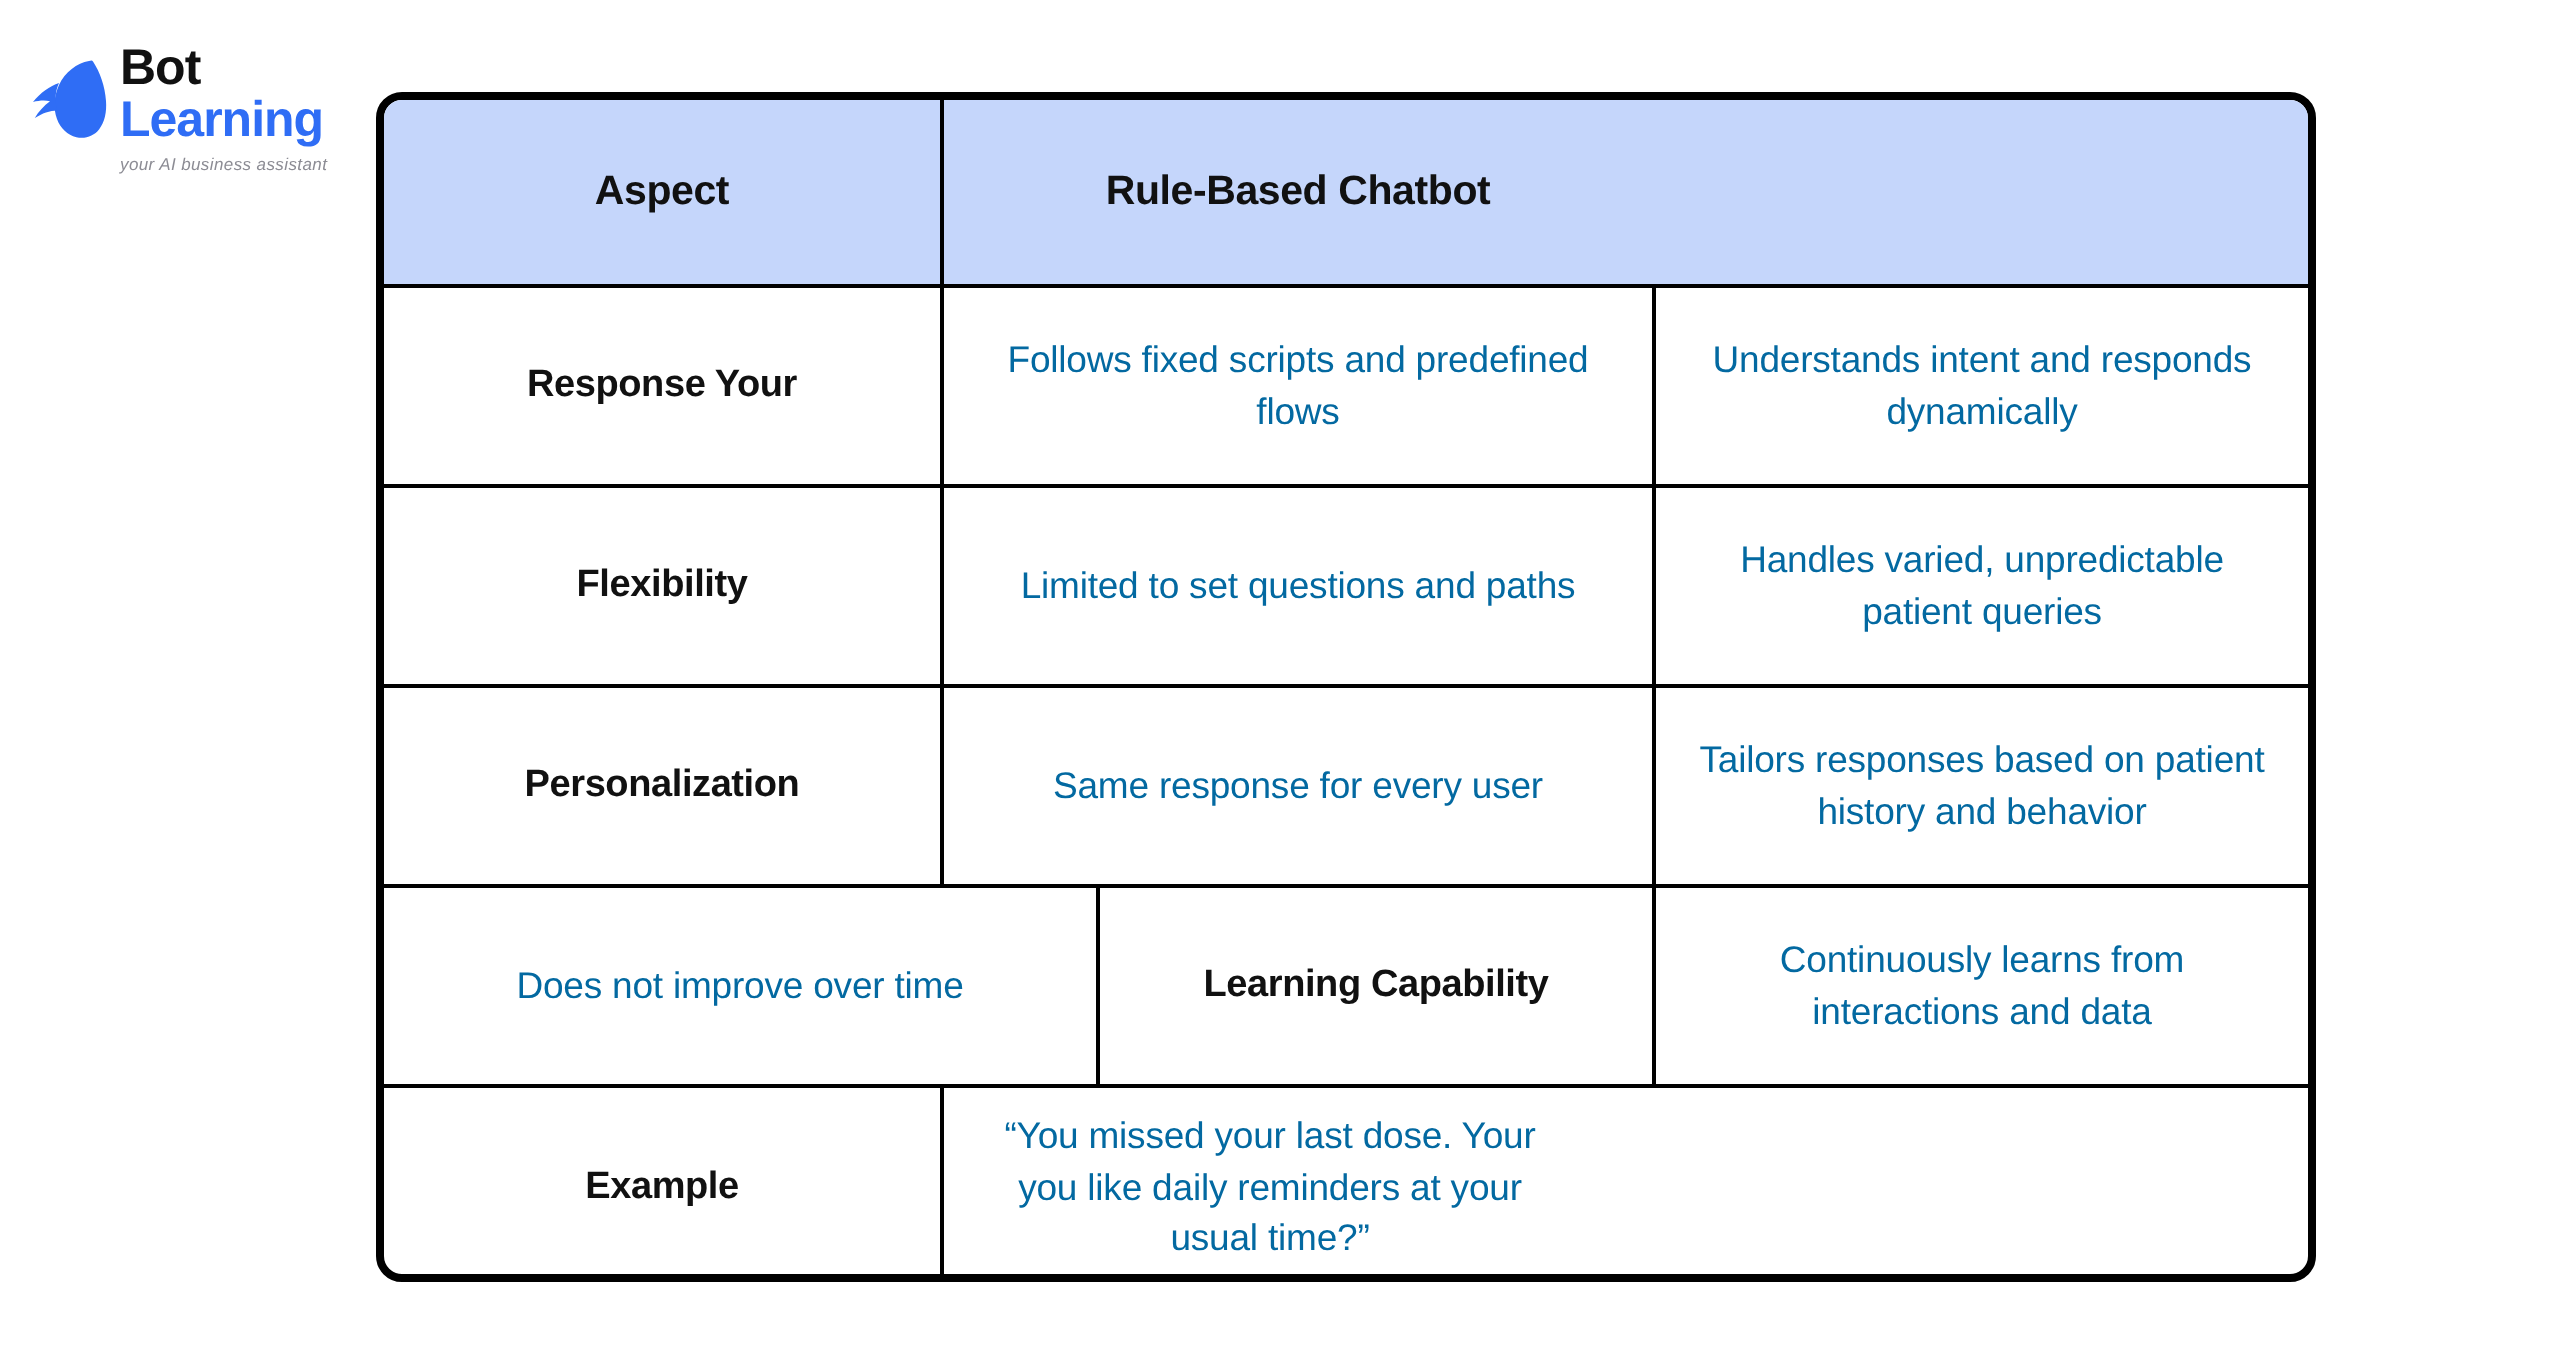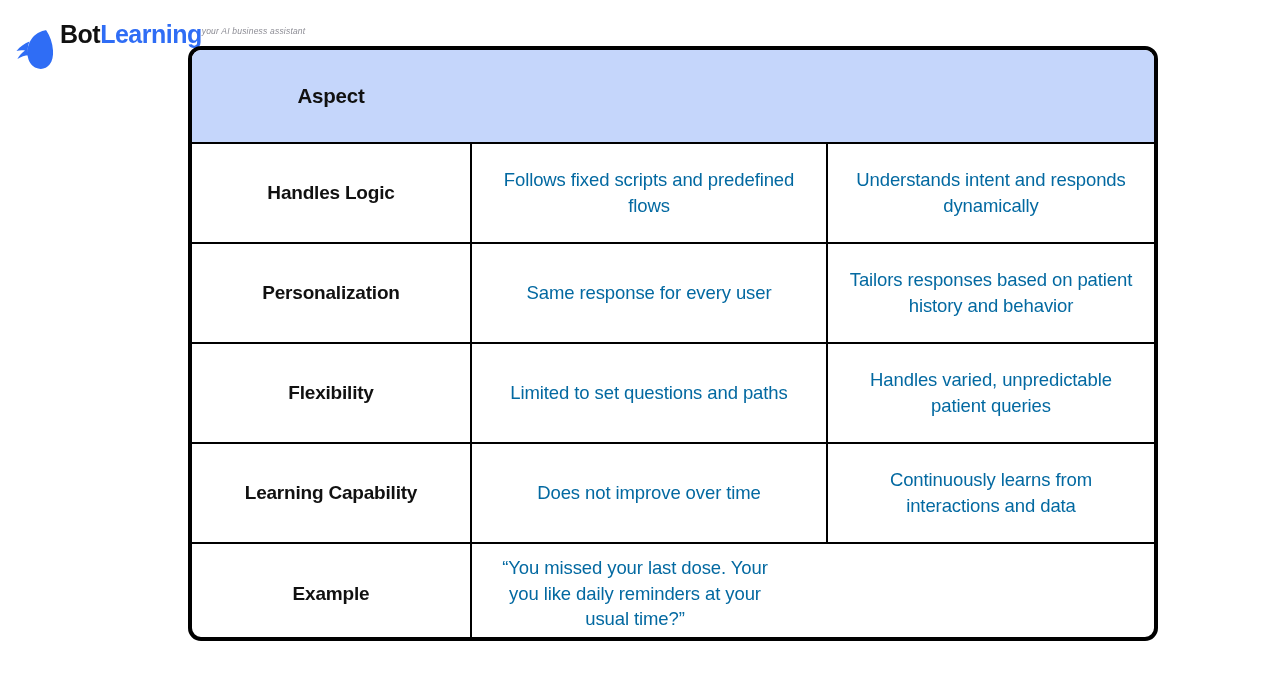--- a/index.html
+++ b/index.html
@@ -26,21 +26,21 @@
   }
   #penguin-icon {
     width: 44px;
     height: 50px;
     flex: 0 0 auto;
     margin-top: 2px;
   }
   #logo-text-block {
     margin-left: 2px;
     display: flex;
-    flex-direction: row;
+    flex-direction: column;
     line-height: 1;
   }
   .logo-word {
     font-size: 25px;
     font-weight: 700;
     letter-spacing: -0.5px;
     line-height: 1.02;
   }
   #logo-word-bot { color: #111111; }
   #logo-word-penguin { color: #2f6df5; }
@@ -134,65 +134,68 @@
     <span id="logo-tagline">your AI business assistant</span>
   </div>
 </div>
 
 <div id="comparison-table">
 
   <div class="table-row" id="header-row">
     <div class="cell col-aspect">
       <span class="header-cell-text">Aspect</span>
     </div>
-  </div>
-
-  <div class="table-row body-row">
-    <div class="cell col-aspect">
-      <span class="aspect-text">Handles Logic</span>
+    <div class="cell col-rule">
+      <span class="header-cell-text">Rule-Based Chatbot</span>
+    </div>
+  </div>
+
+  <div class="table-row body-row">
+    <div class="cell col-aspect">
+      <span class="aspect-text">Response Your</span>
     </div>
     <div class="cell col-rule">
       <span class="value-text">Follows fixed scripts and predefined flows</span>
     </div>
     <div class="cell col-ai">
       <span class="value-text">Understands intent and responds dynamically</span>
     </div>
   </div>
 
   <div class="table-row body-row">
     <div class="cell col-aspect">
+      <span class="aspect-text">Flexibility</span>
+    </div>
+    <div class="cell col-rule">
+      <span class="value-text">Limited to set questions and paths</span>
+    </div>
+    <div class="cell col-ai">
+      <span class="value-text">Handles varied, unpredictable patient queries</span>
+    </div>
+  </div>
+
+  <div class="table-row body-row">
+    <div class="cell col-aspect">
       <span class="aspect-text">Personalization</span>
     </div>
     <div class="cell col-rule">
       <span class="value-text">Same response for every user</span>
     </div>
     <div class="cell col-ai">
       <span class="value-text">Tailors responses based on patient history and behavior</span>
     </div>
   </div>
 
   <div class="table-row body-row">
-    <div class="cell col-aspect">
-      <span class="aspect-text">Flexibility</span>
-    </div>
-    <div class="cell col-rule">
-      <span class="value-text">Limited to set questions and paths</span>
-    </div>
-    <div class="cell col-ai">
-      <span class="value-text">Handles varied, unpredictable patient queries</span>
-    </div>
-  </div>
-
-  <div class="table-row body-row">
+    <div class="cell col-rule">
+      <span class="value-text">Does not improve over time</span>
+    </div>
     <div class="cell col-aspect">
       <span class="aspect-text">Learning Capability</span>
     </div>
-    <div class="cell col-rule">
-      <span class="value-text">Does not improve over time</span>
-    </div>
     <div class="cell col-ai">
       <span class="value-text">Continuously learns from interactions and data</span>
     </div>
   </div>
 
   <div class="table-row body-row" id="row-example">
     <div class="cell col-aspect">
       <span class="aspect-text">Example</span>
     </div>
     <div class="cell col-ai">

